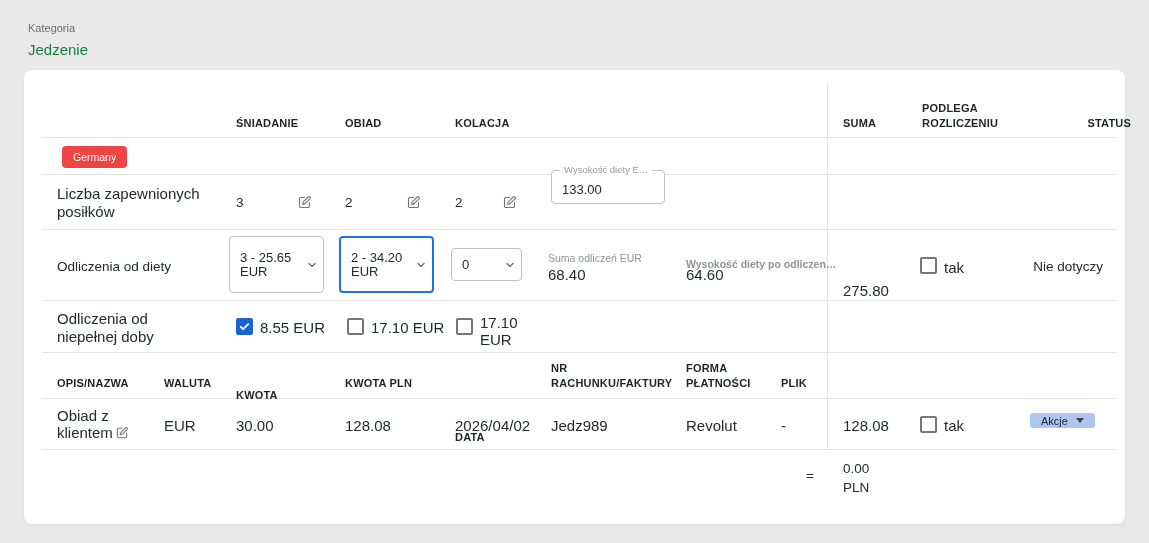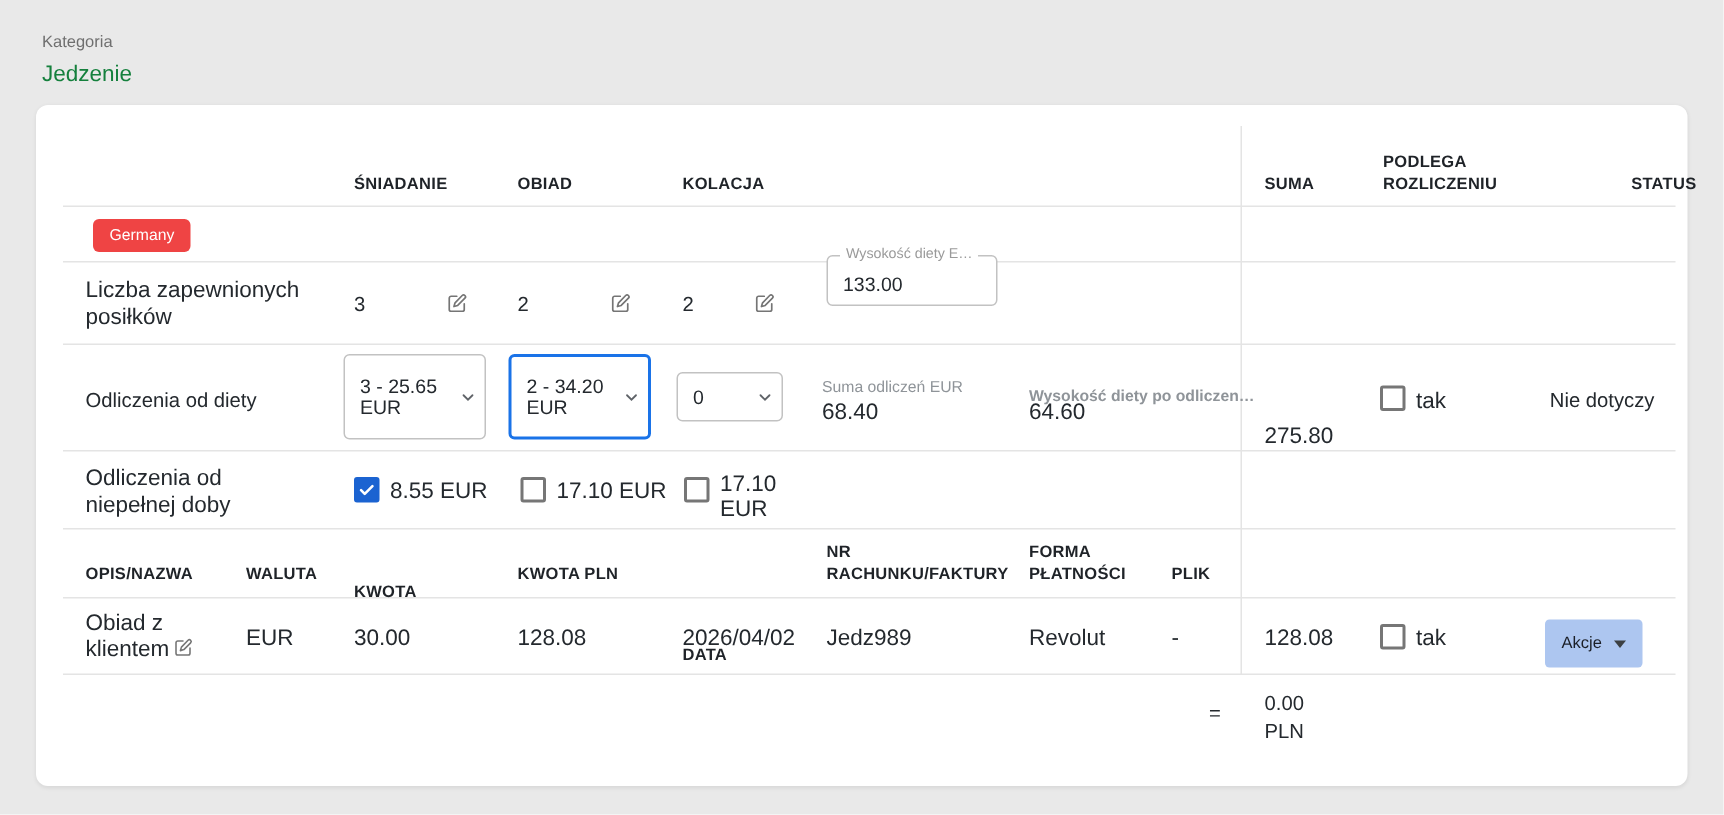--- a/index.html
+++ b/index.html
@@ -51,21 +51,21 @@
 
   .select { position:absolute; border:1px solid #c2c2c2; border-radius:4px; background:#fff; display:flex; align-items:center; cursor:pointer; }
   .select.focused { border:2px solid #1a73e8; }
   .select .sel-text { flex:1; font-size:13px; color:#24292e; line-height:14px; padding:6px 2px 6px 10px; }
   .select .chev { display:flex; margin-right:5px; }
 
   .checkbox { position:absolute; width:17px; height:17px; border:2px solid #767676; border-radius:2px; background:#fff; cursor:pointer; }
   .checkbox.checked { background:#1b63d1; border-color:#1b63d1; display:flex; align-items:center; justify-content:center; }
 
   .btn-akcje {
-    position:absolute; left:1006px; top:343px; height:32px; padding:0 11px;
+    position:absolute; left:1006px; top:343px; height:15px; padding:0 11px;
     background:#adc6f0; border:none; border-radius:3px;
     display:flex; align-items:center; gap:8px;
     font-family:"Liberation Sans", sans-serif; font-size:11px; color:#1b1f27; cursor:pointer;
   }
   .caret { width:0; height:0; border-left:4px solid transparent; border-right:4px solid transparent; border-top:5px solid #3c4043; }
   .right { text-align:right; }
 </style>
 </head>
 <body>
 

